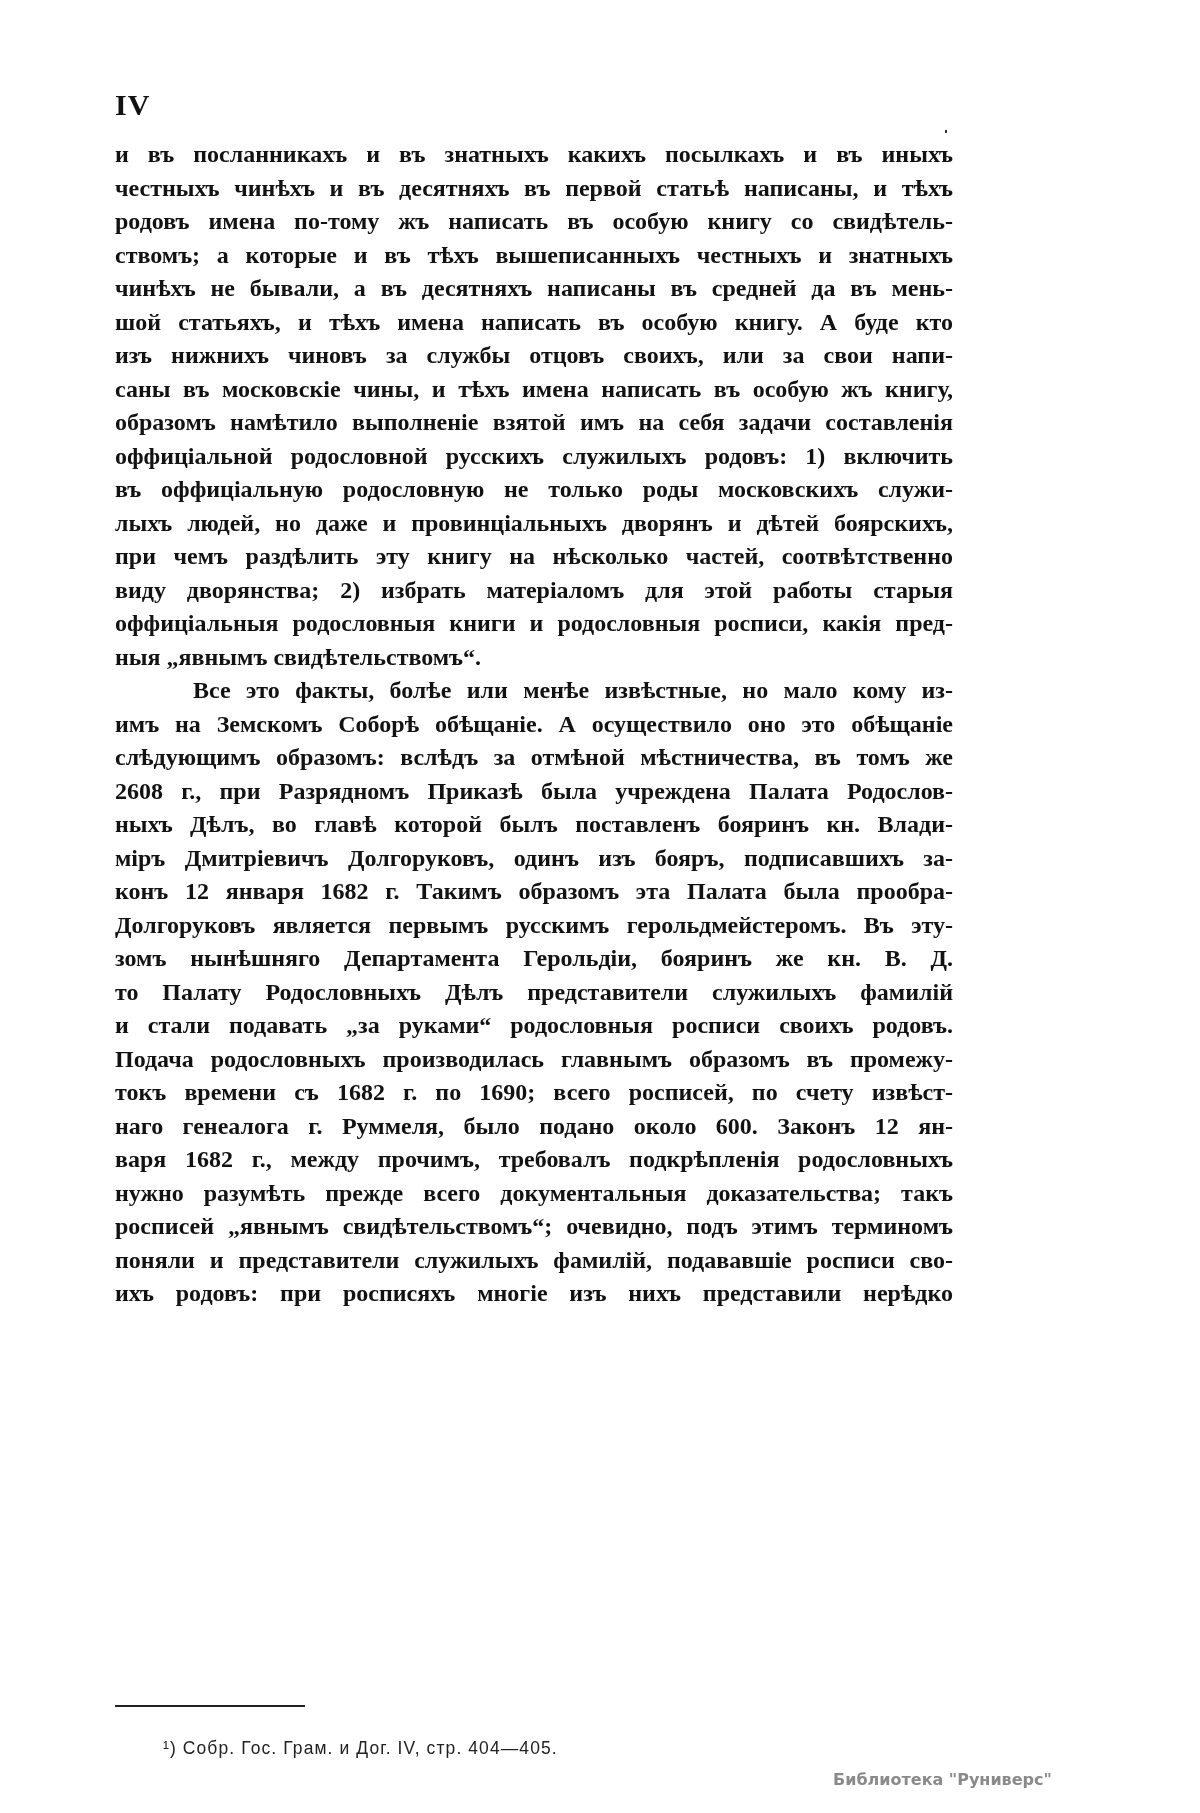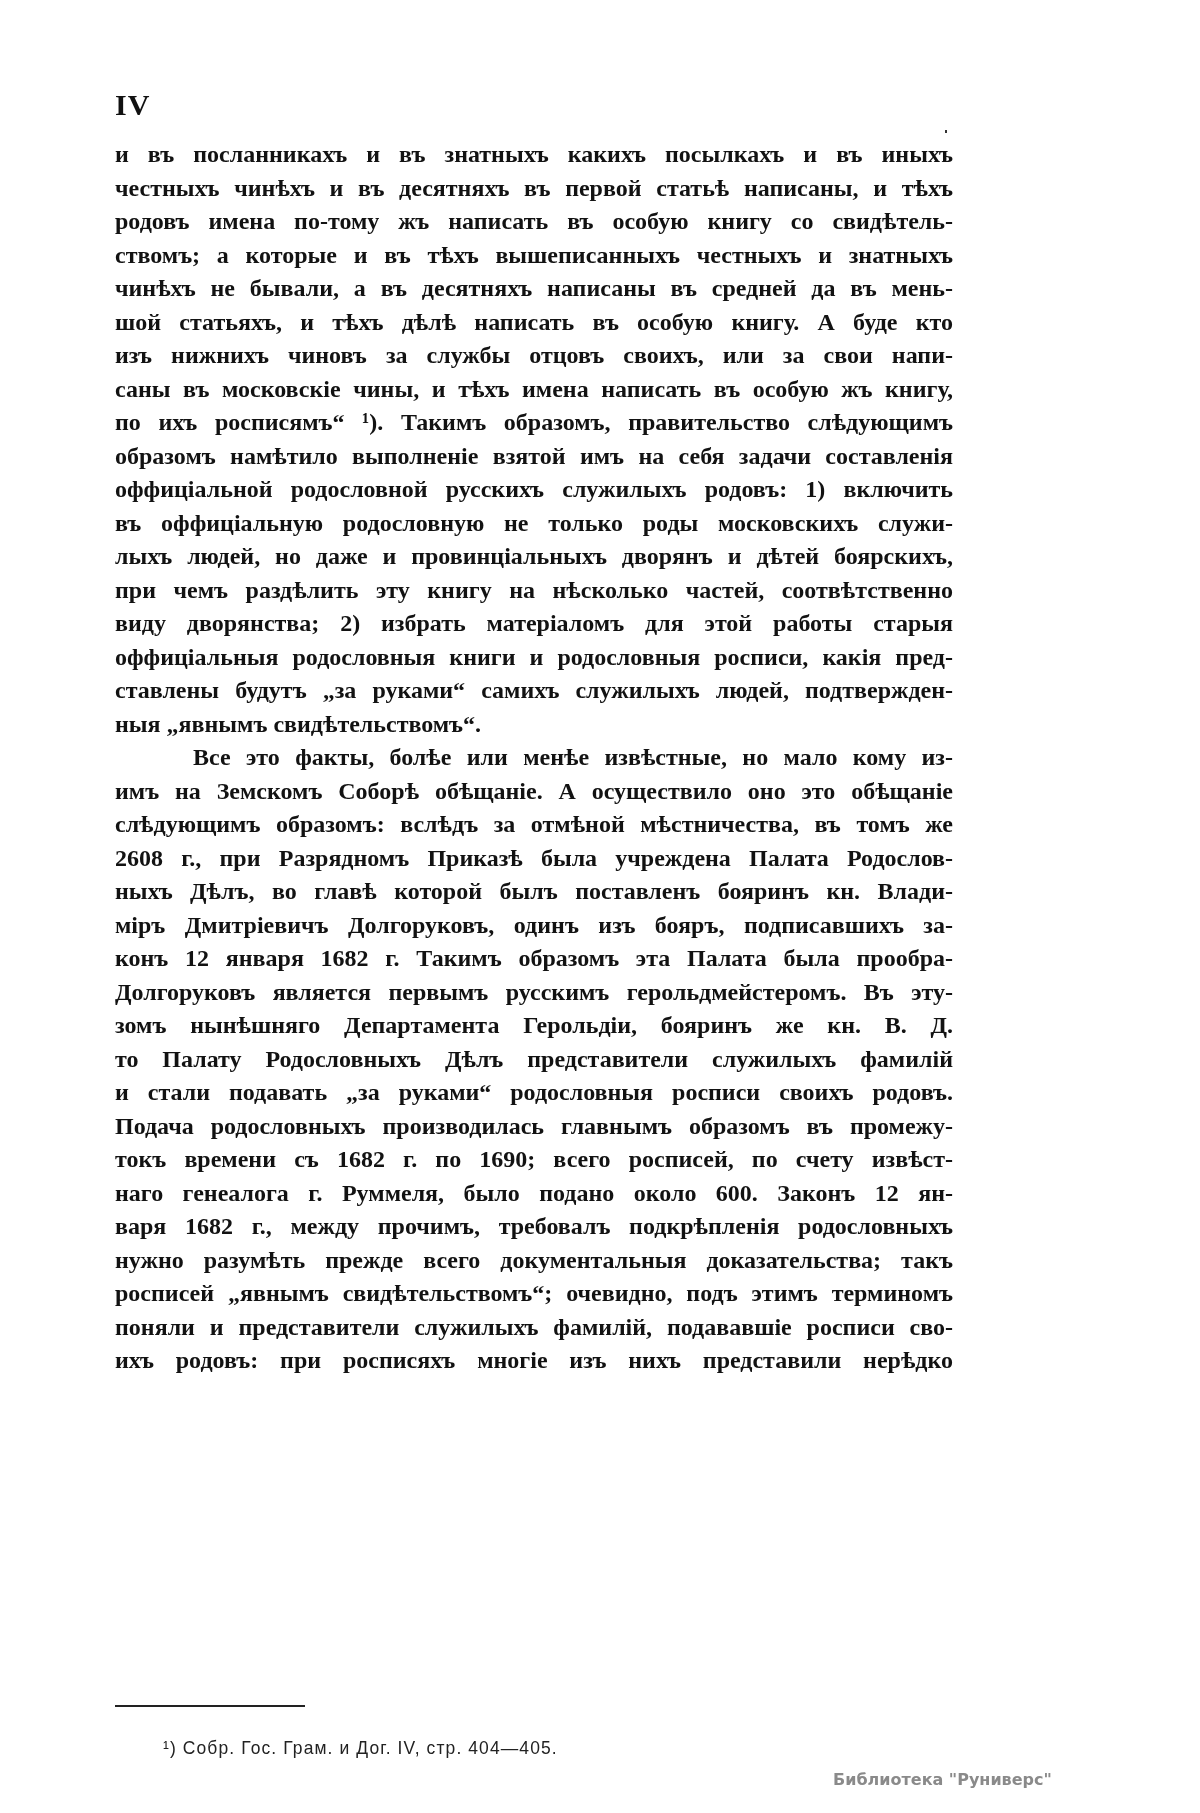--- a/index.html
+++ b/index.html
@@ -44,32 +44,30 @@
   <div class="speck"></div>
 
   <div class="body-text">
 
     <div>
       <span class="line">и въ посланникахъ и въ знатныхъ какихъ посылкахъ и въ иныхъ</span>
       <span class="line">честныхъ чинѣхъ и въ десятняхъ въ первой статьѣ написаны, и тѣхъ</span>
       <span class="line">родовъ имена по-тому жъ написать въ особую книгу со свидѣтель-</span>
       <span class="line">ствомъ; а которые и въ тѣхъ вышеписанныхъ честныхъ и знатныхъ</span>
       <span class="line">чинѣхъ не бывали, а въ десятняхъ написаны въ средней да въ мень-</span>
-      <span class="line">шой статьяхъ, и тѣхъ дѣлѣ написать въ особую книгу. А буде кто</span>
+      <span class="line">шой статьяхъ, и тѣхъ имена написать въ особую книгу. А буде кто</span>
       <span class="line">изъ нижнихъ чиновъ за службы отцовъ своихъ, или за свои напи-</span>
       <span class="line">саны въ московскіе чины, и тѣхъ имена написать въ особую жъ книгу,</span>
-      <span class="line">по ихъ росписямъ“ ¹). Такимъ образомъ, правительство слѣдующимъ</span>
       <span class="line">образомъ намѣтило выполненіе взятой имъ на себя задачи составленія</span>
       <span class="line">оффиціальной родословной русскихъ служилыхъ родовъ: 1) включить</span>
       <span class="line">въ оффиціальную родословную не только роды московскихъ служи-</span>
       <span class="line">лыхъ людей, но даже и провинціальныхъ дворянъ и дѣтей боярскихъ,</span>
       <span class="line">при чемъ раздѣлить эту книгу на нѣсколько частей, соотвѣтственно</span>
       <span class="line">виду дворянства; 2) избрать матеріаломъ для этой работы старыя</span>
       <span class="line">оффиціальныя родословныя книги и родословныя росписи, какія пред-</span>
-      <span class="line">ставлены будутъ „за руками“ самихъ служилыхъ людей, подтвержден-</span>
       <span class="line last">ныя „явнымъ свидѣтельствомъ“.</span>
     </div>
 
     <div>
       <span class="line indent">Все это факты, болѣе или менѣе извѣстные, но мало кому из-</span>
       <span class="line">имъ на Земскомъ Соборѣ обѣщаніе. А осуществило оно это обѣщаніе</span>
       <span class="line">слѣдующимъ образомъ: вслѣдъ за отмѣной мѣстничества, въ томъ же</span>
       <span class="line">2608 г., при Разрядномъ Приказѣ была учреждена Палата Родослов-</span>
       <span class="line">ныхъ Дѣлъ, во главѣ которой былъ поставленъ бояринъ кн. Влади-</span>
       <span class="line">міръ Дмитріевичъ Долгоруковъ, одинъ изъ бояръ, подписавшихъ за-</span>

